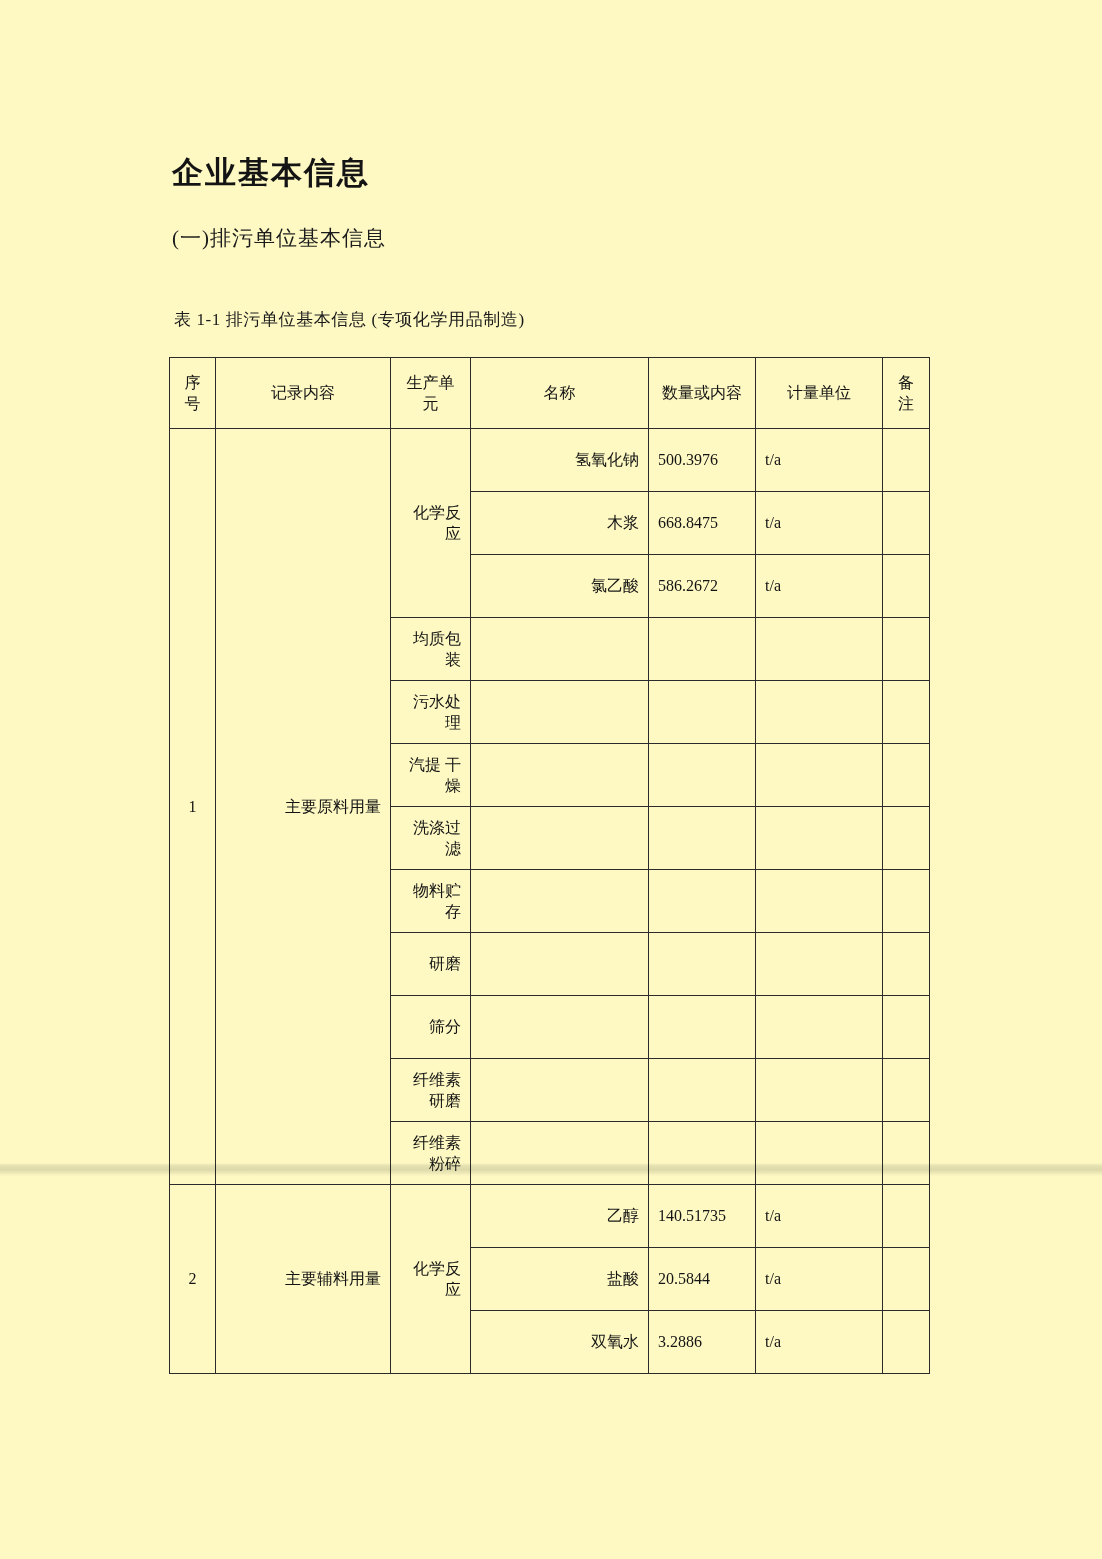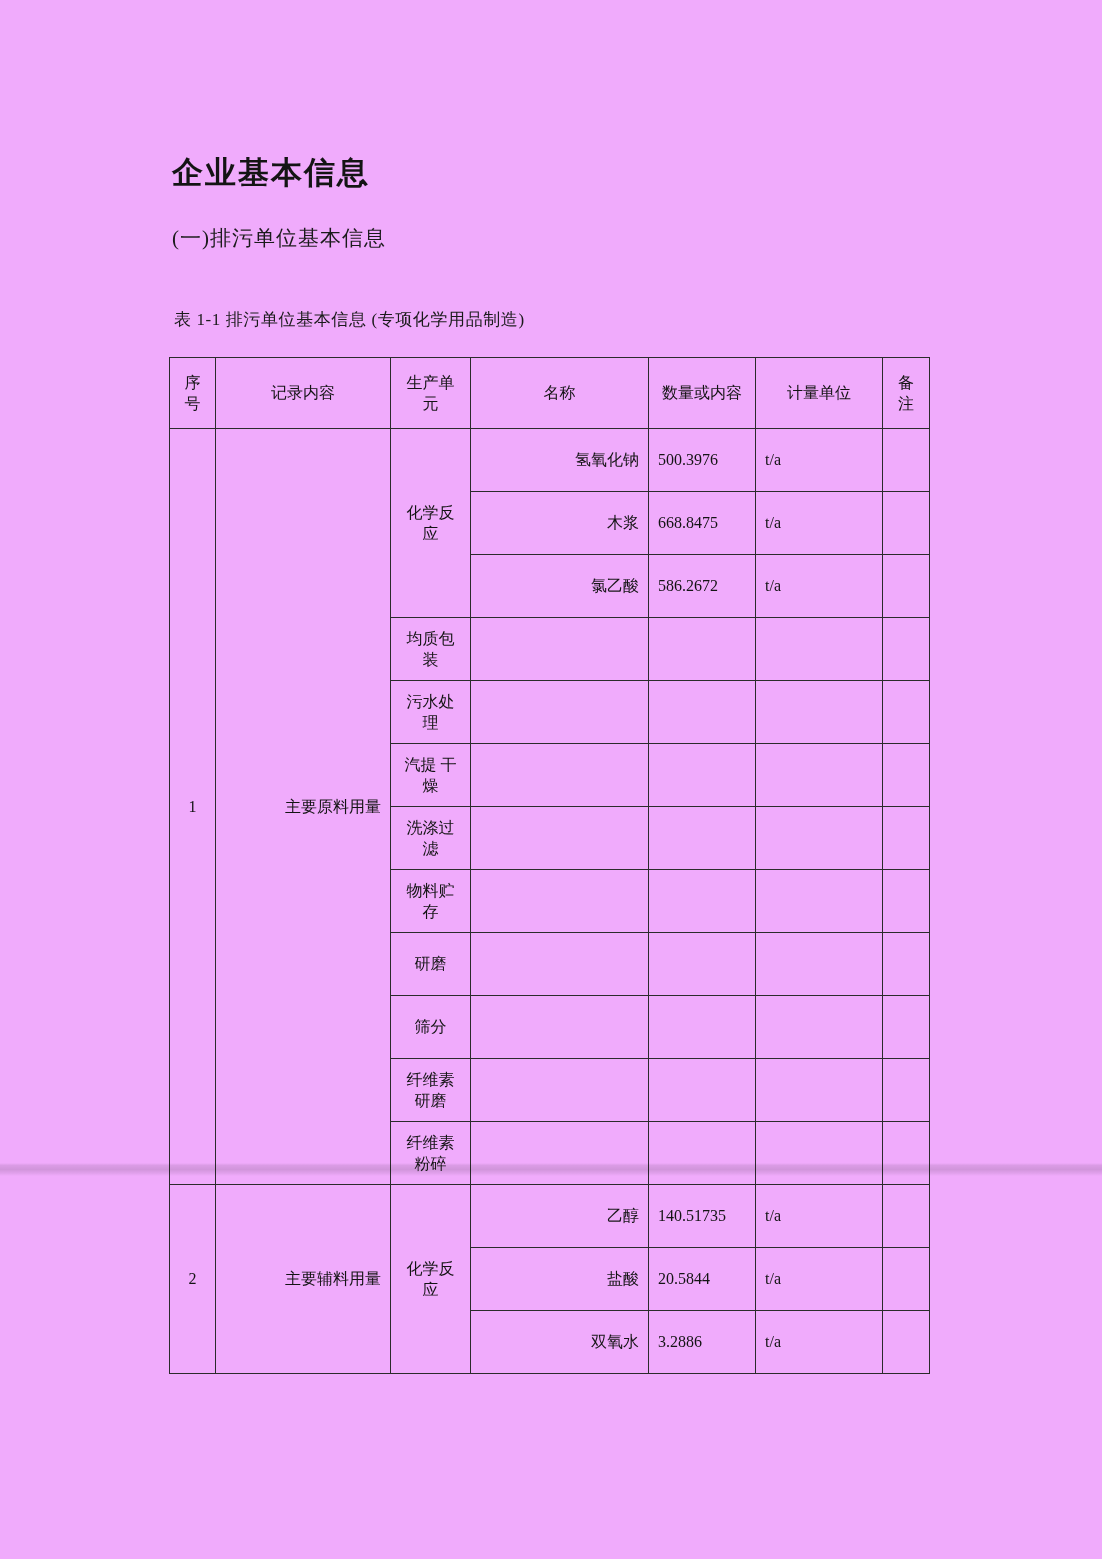--- a/index.html
+++ b/index.html
@@ -12,21 +12,21 @@
     height: 1559px;
     position: relative;
     font-family: "Liberation Serif", "DejaVu Serif", serif;
     color: #1b1b1b;
     overflow: hidden;
   }
 
   .page {
     position: absolute;
     inset: 0;
-    background: #f0abfc;
+    background: #fef9c3;
   }
 
   
   .scan-band {
     position: absolute;
     left: 0;
     top: 1163px;
     width: 1102px;
     height: 13px;
     background: linear-gradient(to bottom,
@@ -81,21 +81,21 @@
     border: 1.4px solid #2b2b2b;
     padding: 0 9px;
     font-weight: normal;
     font-size: 16px;
     vertical-align: middle;
     line-height: 1.34;
     color: #141414;
     background: transparent;
   }
   th.h-cell { text-align: center; font-size: 16px; }
-  td.unit-cell   { text-align: center; }
+  td.unit-cell   { text-align: right; }
   td.name-cell   { text-align: right; margin-left: 41px; }
   td.qty-cell    { text-align: left; font-family: Liberation Serif, serif; }
   td.meas-cell   { text-align: left; font-family: "Liberation Serif", serif; }
   td.note-cell   { text-align: left; }
   td.idx-cell    { text-align: center; font-family: "Liberation Serif", serif; }
   td.rec-cell    { text-align: right; }
 
   
   col.c-idx   { width: 46px; }
   col.c-rec   { width: 175px; }

